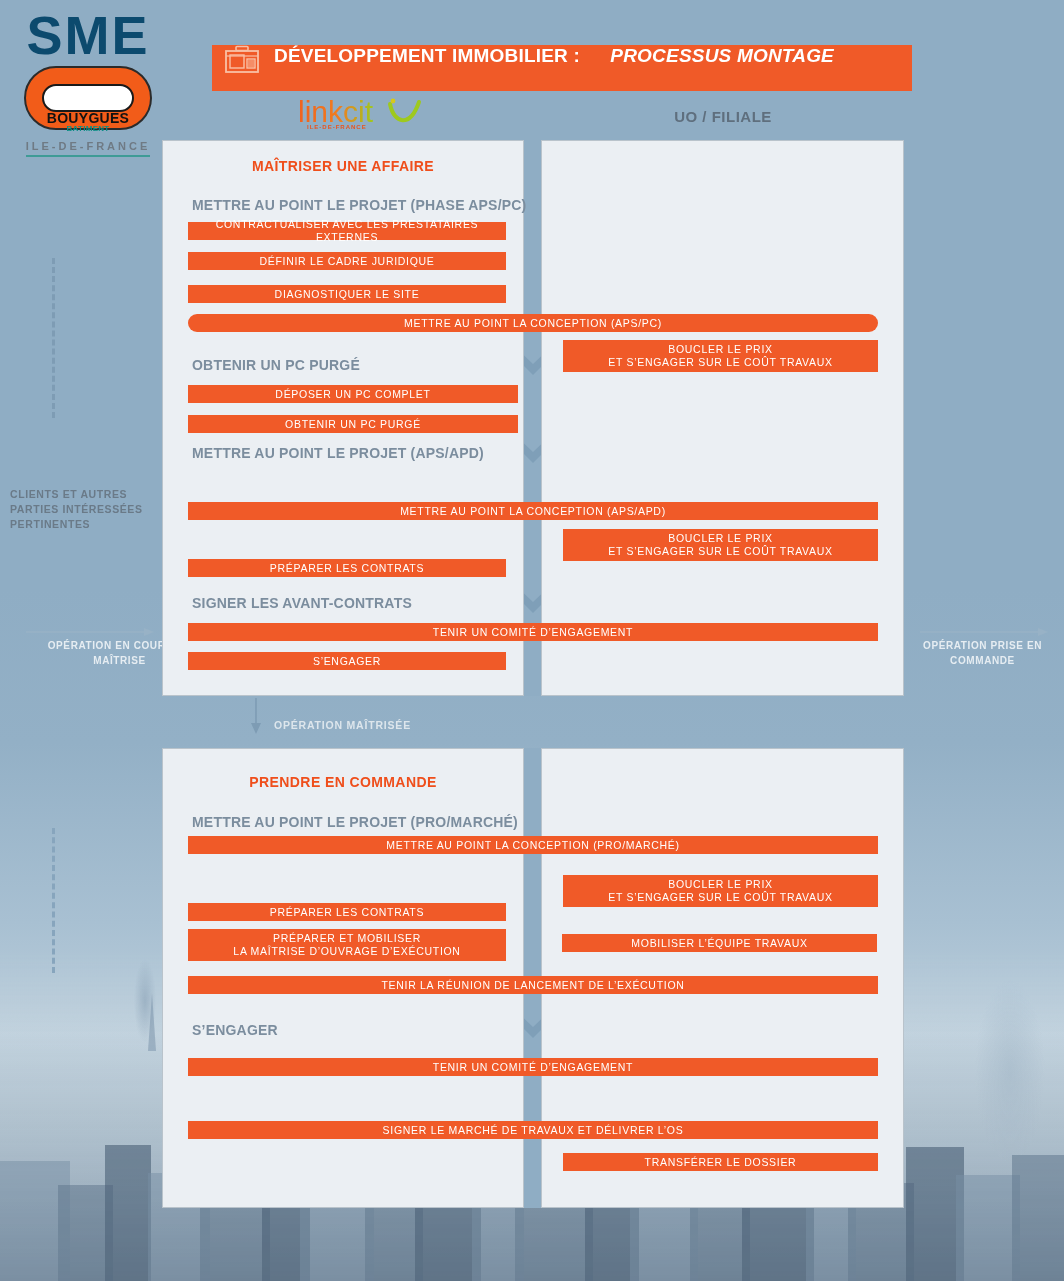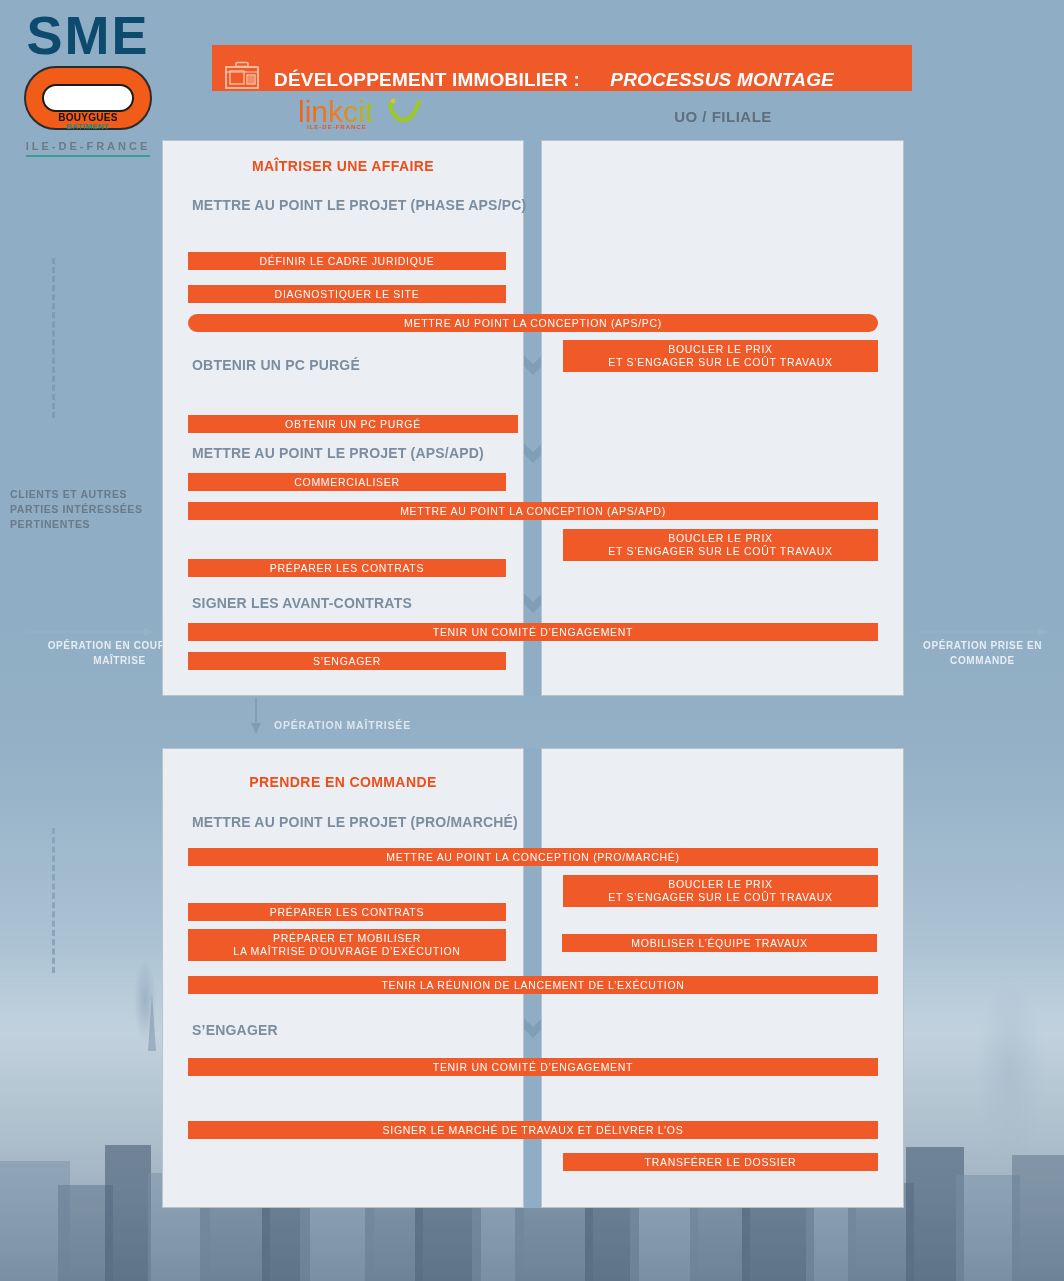--- a/index.html
+++ b/index.html
@@ -42,31 +42,31 @@
   }
   #bouygues-pill{
     margin:4px auto 0; width:128px; height:64px; border-radius:32px;
     background:#f25c19; border:2px solid #2b2b2b;
     display:flex; align-items:center; justify-content:center;
   }
   #bouygues-inner{
     width:92px; height:28px; border-radius:14px; background:#fff; border:2px solid #1a1a1a;
     display:flex; flex-direction:column; align-items:center; justify-content:center; line-height:1;
   }
-  #bouygues-top{ font-size:10px; font-weight:bold; color:#111; letter-spacing:.3px;margin-top:48px; }
+  #bouygues-top{ font-size:14px; font-weight:bold; color:#111; letter-spacing:.3px;margin-top:48px; }
   #bouygues-bot{ font-size:8px; font-weight:bold; color:#0a8f86; letter-spacing:.3px; }
   #idf-label{
     margin-top:10px; font-size:11px; font-weight:bold; color:#6f7a84;
     letter-spacing:3px; padding-bottom:3px; border-bottom:2px solid #3f9b96;
     display:inline-block;
   }
   
   #header-banner{
     position:absolute; left:212px; top:45px; width:700px; height:46px;
-    background:#f05a28; display:flex; align-items:flex-end;
+    background:#f05a28; display:flex; align-items:flex-start;
   }
   #briefcase-icon{ width:36px; height:30px; margin-left:12px; flex:0 0 auto; }
   #header-title{
     margin-left:14px; color:#fff; font-size:19px; font-weight:bold; letter-spacing:.2px;
   }
   #header-sub{
     margin-left:auto; margin-right:78px; color:#fff; font-size:19px;
     font-weight:bold; font-style:italic; letter-spacing:.2px;
   }
   
@@ -265,34 +265,35 @@
   <polygon points="0,2 21,22 42,2 42,12 21,33 0,12" fill="#7f9fb8"></polygon>
 </svg>
 
 <div class="section" id="section1">
   <div class="panel left"></div>
   <div class="panel right"></div>
 
   <div class="panel-title" style="top:18px;">MAÎTRISER UNE AFFAIRE</div>
 
   <div class="group-head" style="top:57px;">METTRE AU POINT LE PROJET (PHASE APS/PC)</div>
+  <div class="bar" style="left:26px;  top:82px;  width:318px; height:18px;">CONTRACTUALISER  AVEC LES  PRESTATAIRES  EXTERNES</div>
   <div class="bar" style="left:26px;  top:145px; width:318px; height:18px;">DIAGNOSTIQUER  LE SITE</div>
   <div class="bar" style="left:26px;  top:112px; width:318px; height:18px;">DÉFINIR LE CADRE  JURIDIQUE</div>
   <div class="bar" style="left:26px;  top:174px; width:690px; height:18px;border-radius:9px;">METTRE AU  POINT LA CONCEPTION  (APS/PC)</div>
 
   <div class="bar two" style="left:401px; top:200px; width:315px; height:32px;">
     <span>BOUCLER  LE PRIX</span>
     <span>ET S’ENGAGER  SUR LE COÛT TRAVAUX</span>
   </div>
 
   <div class="group-head" style="top:217px;">OBTENIR UN PC PURGÉ</div>
+  <div class="bar" style="left:26px;  top:245px; width:330px; height:18px;">DÉPOSER  UN PC COMPLET</div>
   <div class="bar" style="left:26px;  top:275px; width:330px; height:18px;">OBTENIR UN PC PURGÉ</div>
 
   <div class="group-head" style="top:305px;">METTRE AU POINT LE PROJET (APS/APD)</div>
-  <div class="bar" style="left:26px;  top:333px; width:318px; height:18px;">COMMERCIALISER</div>
   <div class="bar" style="left:26px;  top:362px; width:690px; height:18px;">METTRE AU  POINT LA CONCEPTION  (APS/APD)</div>
 
   <div class="bar two" style="left:401px; top:389px; width:315px; height:32px;">
     <span>BOUCLER  LE PRIX</span>
     <span>ET S’ENGAGER  SUR LE COÛT TRAVAUX</span>
   </div>
 
   <div class="bar" style="left:26px;  top:419px; width:318px; height:18px;">PRÉPARER  LES CONTRATS</div>
 
   <div class="group-head" style="top:455px;">SIGNER LES AVANT-CONTRATS</div>
@@ -306,21 +307,21 @@
 </svg>
 <div id="transition-label">OPÉRATION MAÎTRISÉE</div>
 
 <div class="section" id="section2">
   <div class="panel left"></div>
   <div class="panel right"></div>
 
   <div class="panel-title" style="top:26px;">PRENDRE EN COMMANDE</div>
 
   <div class="group-head" style="top:66px;">METTRE AU POINT LE PROJET (PRO/MARCHÉ)</div>
-  <div class="bar" style="left:26px;  top:100px; width:690px; height:18px;">METTRE AU  POINT LA CONCEPTION  (PRO/MARCHÉ)</div>
+  <div class="bar" style="left:26px;  top:88px; width:690px; height:18px;">METTRE AU  POINT LA CONCEPTION  (PRO/MARCHÉ)</div>
 
   <div class="bar two" style="left:401px; top:127px; width:315px; height:32px;">
     <span>BOUCLER  LE PRIX</span>
     <span>ET S’ENGAGER  SUR LE COÛT TRAVAUX</span>
   </div>
 
   <div class="bar" style="left:26px;  top:155px; width:318px; height:18px;">PRÉPARER  LES CONTRATS</div>
 
   <div class="bar two" style="left:26px;  top:181px; width:318px; height:32px;">
     <span>PRÉPARER ET MOBILISER</span>

